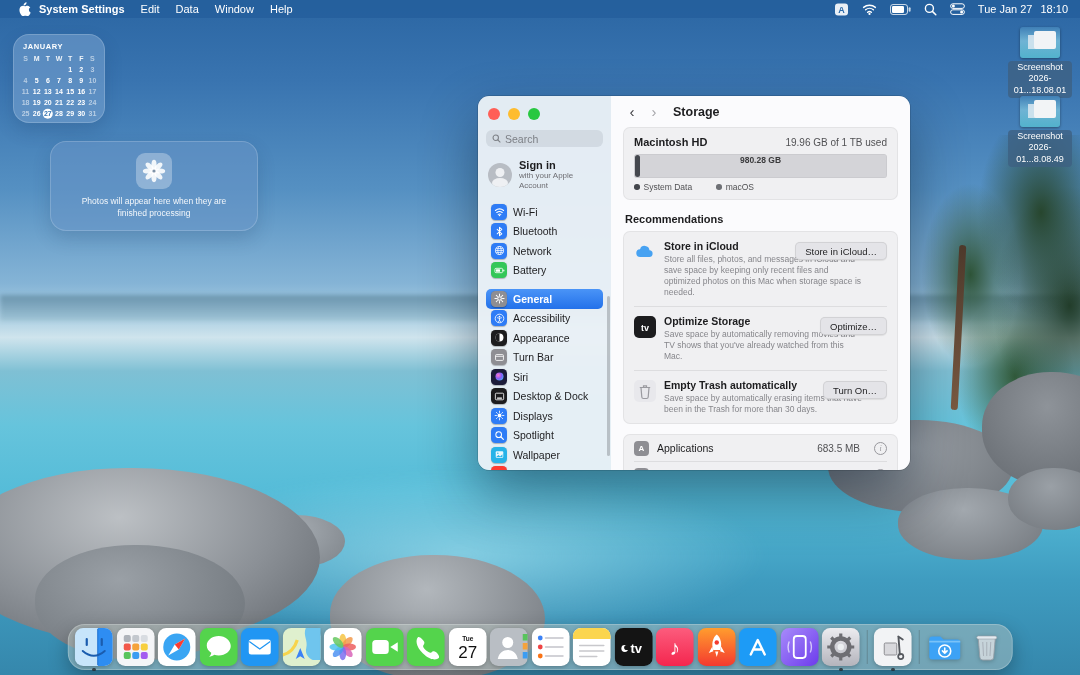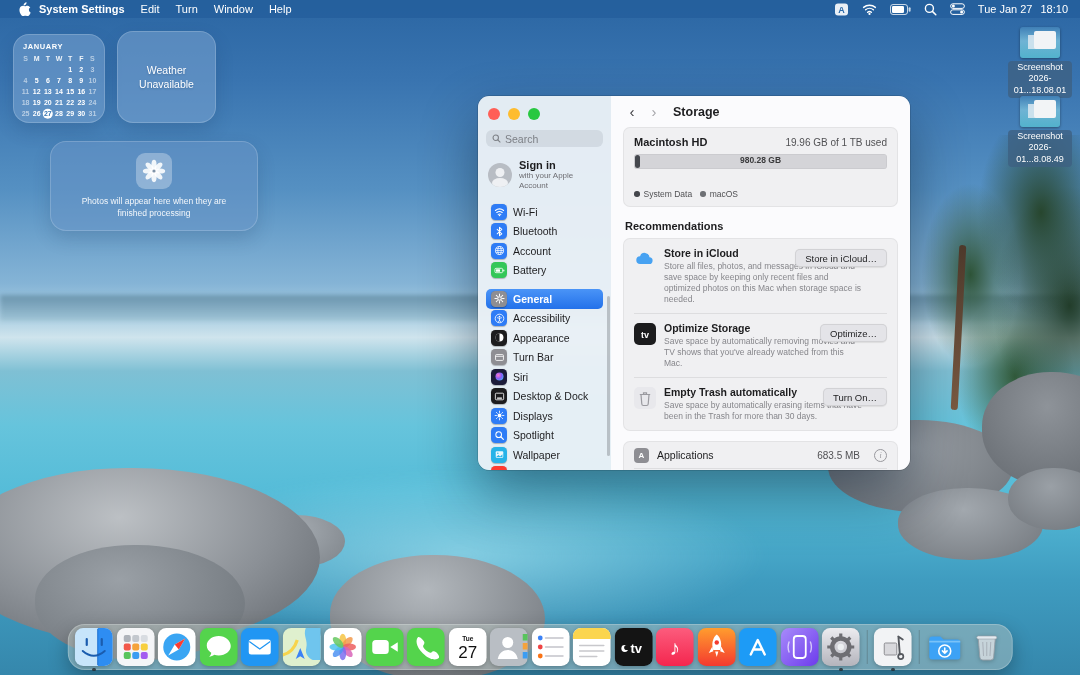--- a/index.html
+++ b/index.html
@@ -89,24 +89,24 @@
   .main{flex:1;background:#fbfbfd;padding:0 12px;box-sizing:border-box;overflow:hidden;}
   .main-head{display:flex;align-items:center;height:31px;gap:4px;}
   .nav-btn{width:18px;height:18px;display:flex;align-items:center;justify-content:center;font-size:15px;color:#3c3c40;border-radius:4px;}
   .nav-btn.fwd{color:#a5a5aa;}
   .main-title{font-size:12.5px;font-weight:bold;color:#1d1d1f;margin-left:6px;}
   .card{background:#f0f0f2;border:1px solid rgba(0,0,0,.05);border-radius:7px;padding:0 10px;margin-bottom:10px;}
   .disk-card{padding:8px 10px 7px;}
   .disk-row{display:flex;justify-content:space-between;align-items:baseline;}
   .disk-name{font-size:11px;font-weight:700;color:#1d1d1f;}
   .disk-usage{font-size:10px;color:#515154;}
-  .bar{position:relative;height:15px;background:#d4d4d8;border-radius:3.5px;margin-top:6px;overflow:hidden;box-shadow:inset 0 0 0 .5px rgba(0,0,0,.08);}
+  .bar{position:relative;height:24px;background:#d4d4d8;border-radius:3.5px;margin-top:6px;overflow:hidden;box-shadow:inset 0 0 0 .5px rgba(0,0,0,.08);}
   .bar-used{position:absolute;left:1px;top:1px;bottom:1px;width:5px;background:#45484e;border-radius:2.5px;}
   .bar-label{position:absolute;left:0;right:0;top:0;text-align:center;font-size:8.5px;line-height:13px;color:#3a3a3c;font-weight:600;}
-  .legend{display:flex;gap:8px;margin-top:20px;}
+  .legend{display:flex;gap:24px;margin-top:4px;}
   .lg{display:flex;align-items:center;gap:4px;font-size:8.5px;color:#515154;}
   .dot{width:5.5px;height:5.5px;border-radius:50%;display:inline-block;}
   .d1{background:#44464c;} .d2{background:#6e7075;}
   .sec-title{font-size:11px;font-weight:bold;color:#1d1d1f;margin:13px 2px 6px;}
   .rec-row{display:flex;gap:8px;padding:8px 0;}
   .rec-row + .rec-row{border-top:1px solid rgba(0,0,0,.08);}
   .rec-ic{width:22px;height:22px;border-radius:5px;display:flex;align-items:center;justify-content:center;flex:none;margin-top:1px;}
   .rec-body{flex:1;min-width:0;}
   .rec-title{font-size:10.5px;font-weight:600;color:#1d1d1f;}
   .rec-desc{font-size:8.5px;color:#86868b;line-height:1.3;margin-top:2px;width:200px;}
@@ -150,21 +150,21 @@
   </div>
 
   <div class="menubar">
     <svg class="apple" viewBox="0 0 14 16">
       <path fill="#fff" d="M9.4 0.3c.1 1-.3 1.9-.9 2.6-.6.7-1.6 1.2-2.5 1.1-.1-.9.4-1.9 1-2.5C7.6.8 8.6.4 9.4.3z"></path>
       <path fill="#fff" d="M12.9 5.6c-.9-1.1-2.1-1.3-2.6-1.3-1.1-.1-2.2.6-2.7.6-.6 0-1.4-.6-2.4-.6C3.9 4.4 2.6 5.1 1.9 6.3.5 8.7 1.5 12.3 2.9 14.2c.7 1 1.5 2 2.5 2 1 0 1.4-.6 2.6-.6s1.5.6 2.6.6c1.1 0 1.8-1 2.4-1.9.8-1.1 1.1-2.2 1.1-2.2s-2.1-.8-2.1-3.2c0-2 1.6-2.9 1.7-3z"></path>
     </svg>
     <span class="app-name">System Settings</span>
     <span style="display:flex">
         <span class="menu-item">Edit</span>
-        <span class="menu-item">Turn</span>
+        <span class="menu-item">Data</span>
         <span class="menu-item">Window</span>
         <span class="menu-item">Help</span>
       </span>
     <span class="mb-right">
       <span class="mb-ic">
         <svg width="15" height="15" viewBox="0 0 15 15">
             <rect x="1" y="1.5" width="13" height="12" rx="3" fill="rgba(255,255,255,.9)"></rect>
             <text x="7.5" y="11" text-anchor="middle" font-size="9" font-weight="bold" fill="#2a69a8">A</text>
           </svg>
       </span>
@@ -243,24 +243,20 @@
         <div class="cal-cell dim">25</div>
         <div class="cal-cell">26</div>
         <div class="cal-cell today">27</div>
         <div class="cal-cell">28</div>
         <div class="cal-cell">29</div>
         <div class="cal-cell">30</div>
         <div class="cal-cell dim">31</div>
       </div>
   </div>
 
-  <div class="widget w-weather">
-    <span>Weather</span>
-    <span>Unavailable</span>
-  </div>
 
   <div class="widget w-photos">
     <div class="photos-tile">
       <svg width="26" height="26" viewBox="0 0 26 26">
           <g transform="translate(13 13)" fill="rgba(255,255,255,.88)">
         <ellipse cx="0" cy="-6" rx="2.6" ry="5.2"></ellipse>
             <ellipse cx="0" cy="-6" rx="2.6" ry="5.2" transform="rotate(45)"></ellipse>
             <ellipse cx="0" cy="-6" rx="2.6" ry="5.2" transform="rotate(90)"></ellipse>
             <ellipse cx="0" cy="-6" rx="2.6" ry="5.2" transform="rotate(135)"></ellipse>
             <ellipse cx="0" cy="-6" rx="2.6" ry="5.2" transform="rotate(180)"></ellipse>
@@ -330,21 +326,21 @@
           <span class="sb-lbl">Bluetooth</span>
         </div>
         <div class="sb-item">
           <span class="sb-ic" style="background:#2e7cf6">
               <svg viewBox="0 0 12 12">
                 <circle cx="6" cy="6" r="4.4" stroke="#fff" fill="none" stroke-width=".9"></circle>
                 <ellipse cx="6" cy="6" rx="1.9" ry="4.4" stroke="#fff" fill="none" stroke-width=".8"></ellipse>
                 <path d="M1.7 6h8.6M2.3 3.9h7.4M2.3 8.1h7.4" stroke="#fff" stroke-width=".8"></path>
               </svg>
             </span>
-          <span class="sb-lbl">Account</span>
+          <span class="sb-lbl">Network</span>
         </div>
         <div class="sb-item">
           <span class="sb-ic" style="background:#34c759">
               <svg viewBox="0 0 12 12">
                 <rect x="1" y="3.6" width="8.4" height="4.8" rx="1.2" stroke="#fff" fill="none" stroke-width=".9"></rect>
                 <rect x="2.1" y="4.7" width="4.5" height="2.6" rx=".6" fill="#fff"></rect>
                 <rect x="10.1" y="5" width="1.2" height="2" rx=".5" fill="#fff"></rect>
               </svg>
             </span>
           <span class="sb-lbl">Battery</span>

